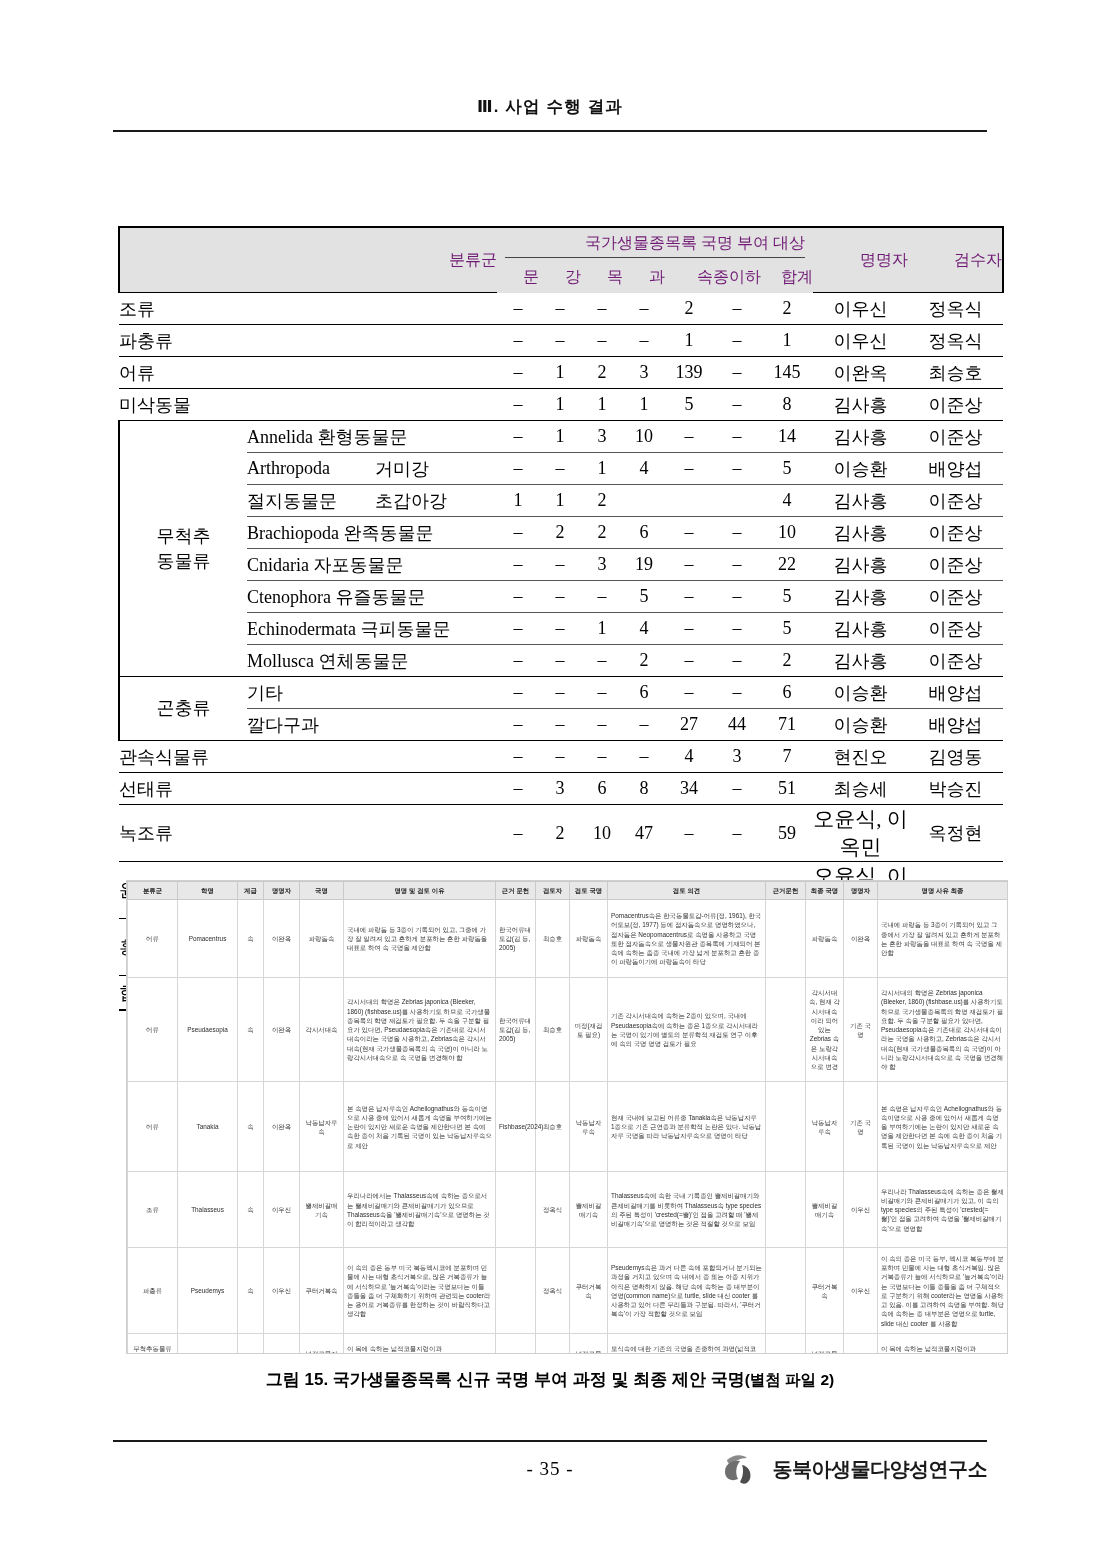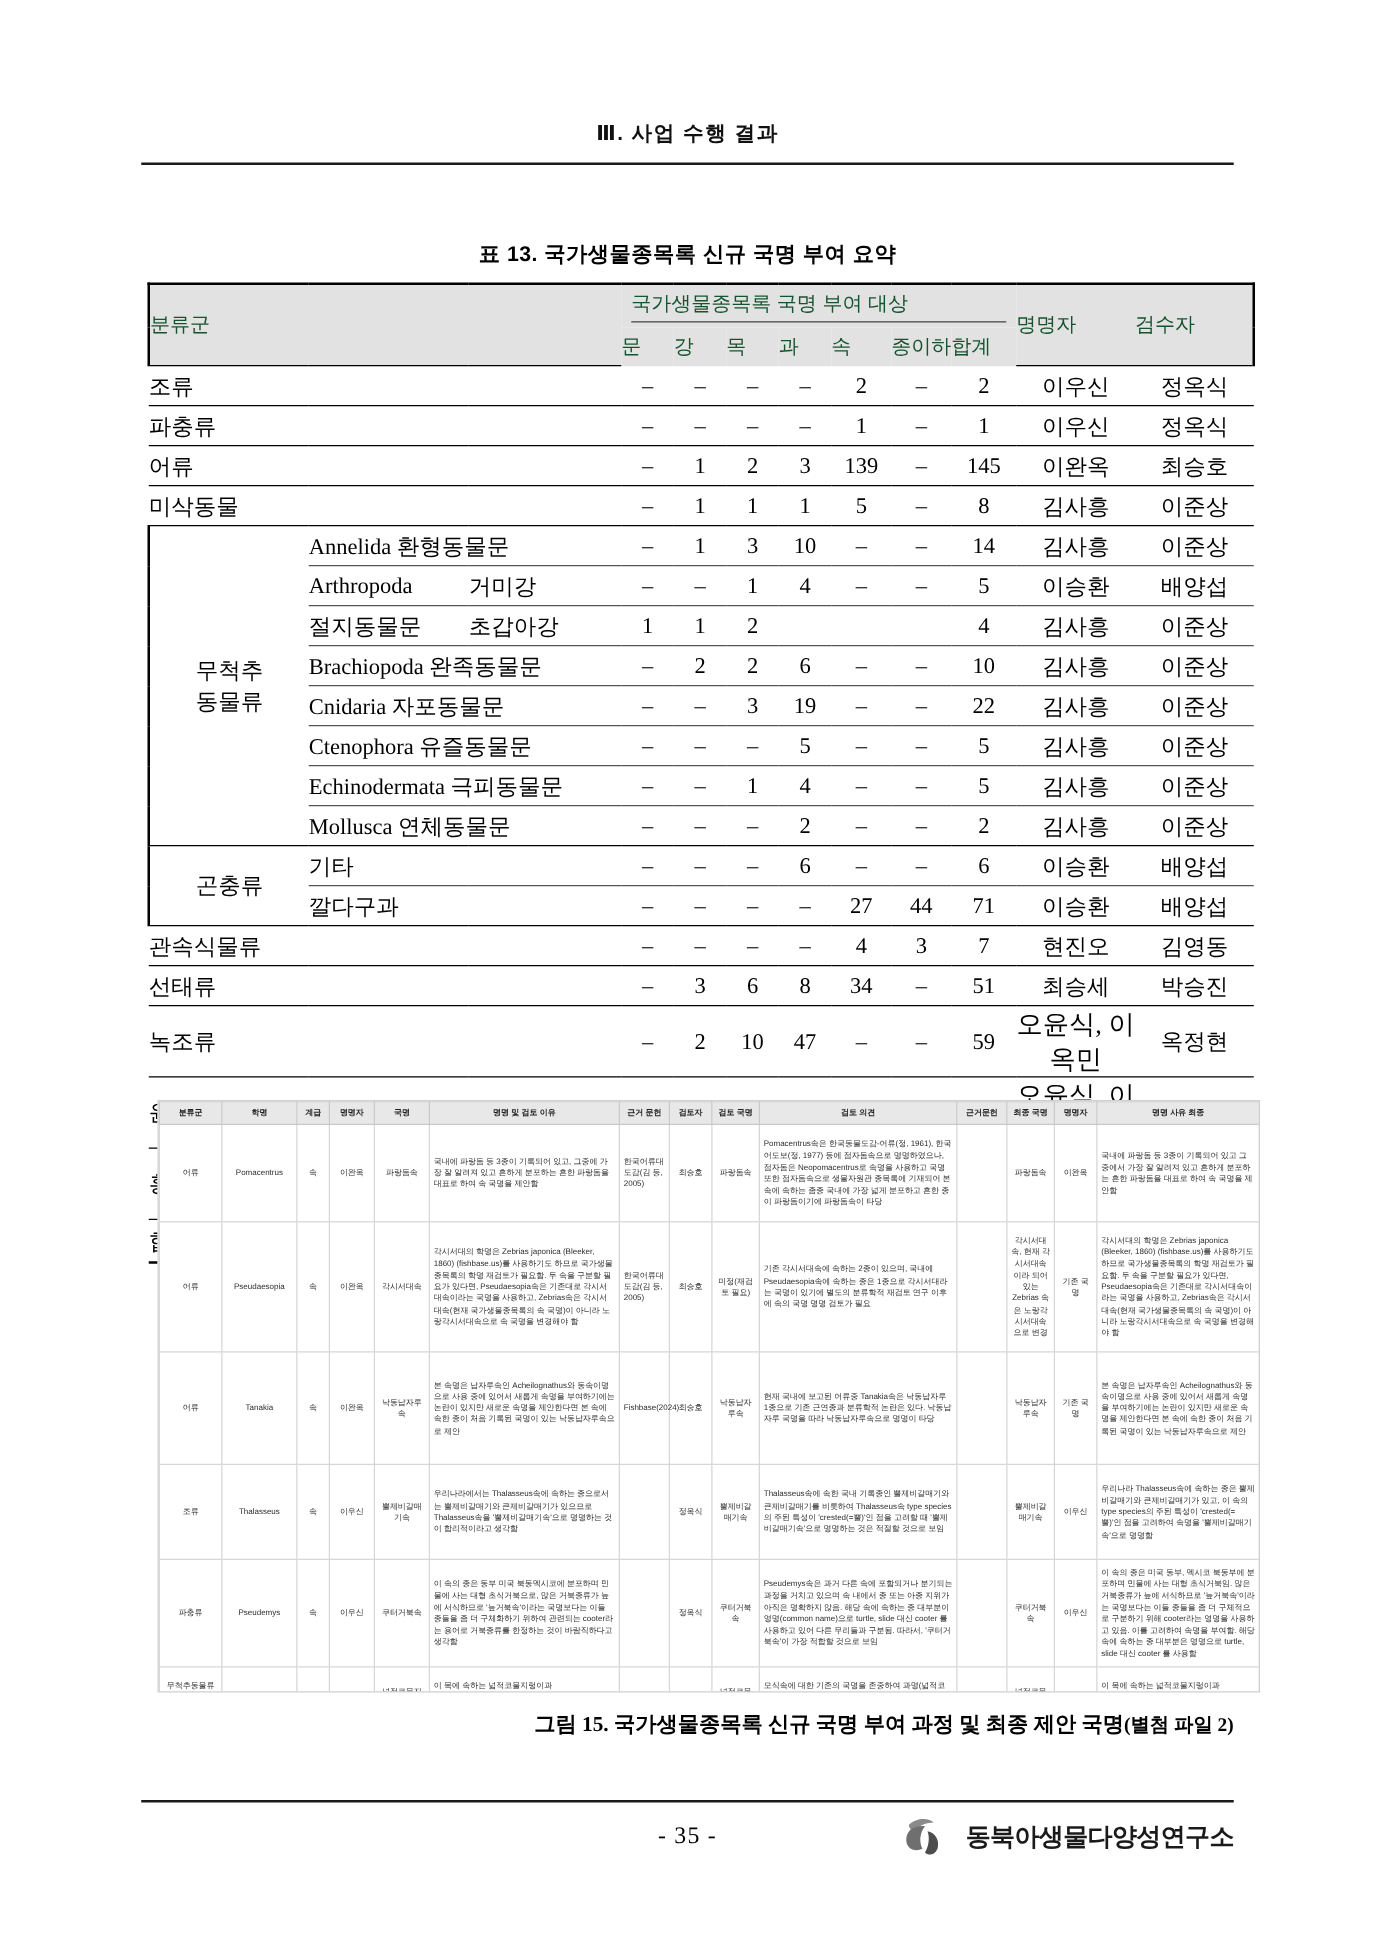--- a/index.html
+++ b/index.html
@@ -73,25 +73,25 @@
     font-size: 17px;
   }
   table.main th, table.main td {
     border: 0;
     padding: 0;
     vertical-align: middle;
     font-weight: normal;
   }
   .hdr-row th {
     background: #e2e2e2;
-    font-family: Liberation Sans, sans-serif;
+    font-family: Liberation Serif, serif;
     font-weight: bold;
     font-size: 16px;
-    text-align: left;
-    color: #14532d;
+    text-align: right;
+    color: #701a75;
   }
   .hdr-top { border-top: 2.5px solid #000; }
   .hdr-bottom { border-bottom: 1.6px solid #000; }
   .grp-underline {
     display: block;
     border-bottom: 1.3px solid #444;
     padding-bottom: 3px;
     margin: 0 8px 2px 8px;
   }
   .cell-taxon {
@@ -167,22 +167,22 @@
   }
   table.fig td.ctr { text-align: center; }
   table.fig td.just { text-align: left; vertical-align: middle; }
 
   
   .fig-caption {
     position: absolute;
     left: 113px;
     top: 1368px;
     width: 874px;
-    text-align: right;
-    font-family: Liberation Serif, serif;
+    text-align: center;
+    font-family: Liberation Sans, sans-serif;
     font-weight: bold;
     font-size: 17px;
     color: #000;
   }
   .fig-caption .paren {
     font-weight: bold;
     font-size: 15.5px;
   }
 
   
@@ -226,21 +226,20 @@
   }
 </style>
 </head>
 <body>
 
 <div class="page">
 
   <div class="doc-header">Ⅲ. 사업 수행 결과</div>
   <div class="header-rule"></div>
 
-  <div class="table-caption">표 13. 국가생물종목록 신규 국명 부여 요약</div>
 
   <div class="main-table-wrap">
     <table class="main">
       <colgroup>
         <col style="width:128px">
           <col style="width:128px">
           <col style="width:122px">
         <col style="width:42px">
           <col style="width:42px">
           <col style="width:42px">

